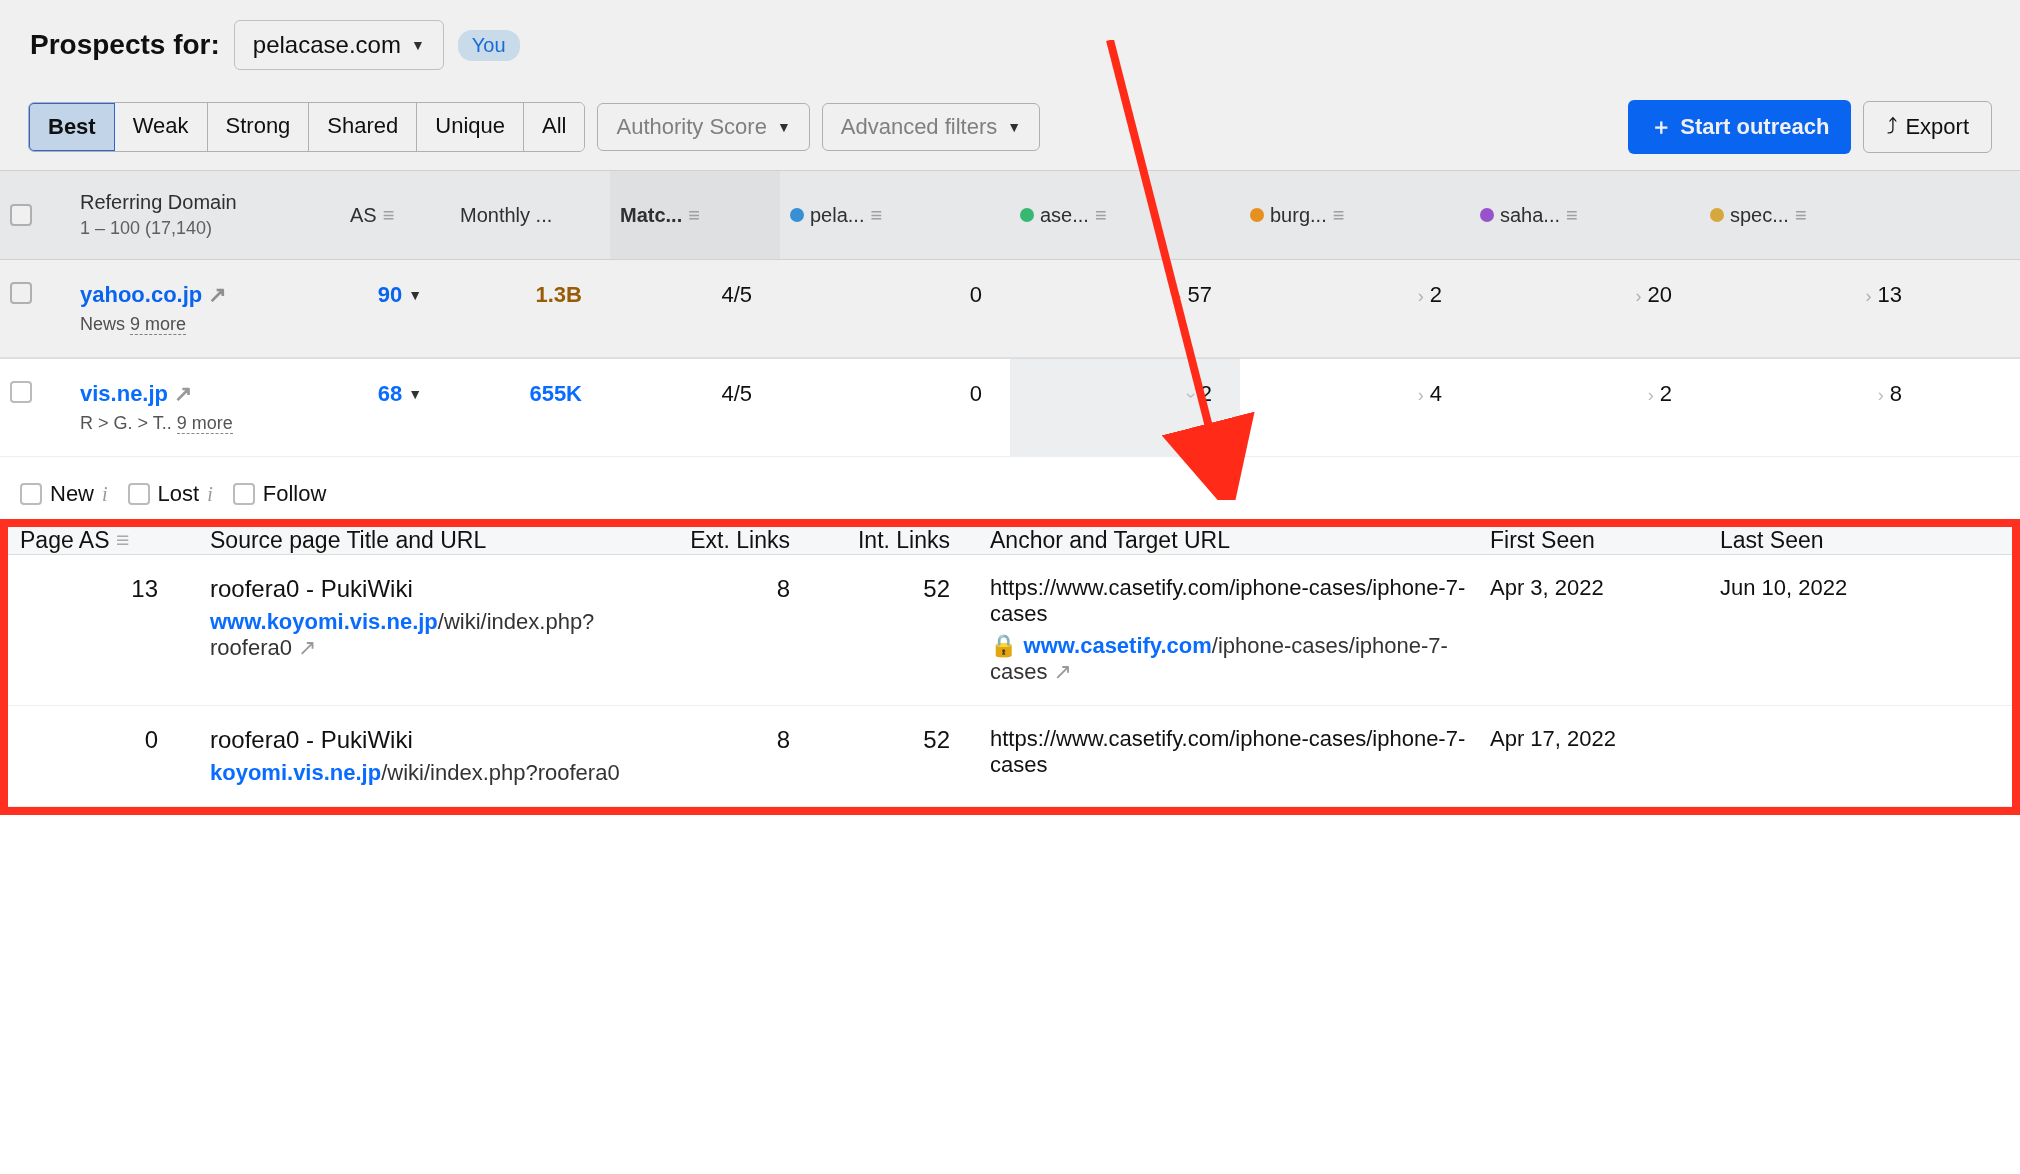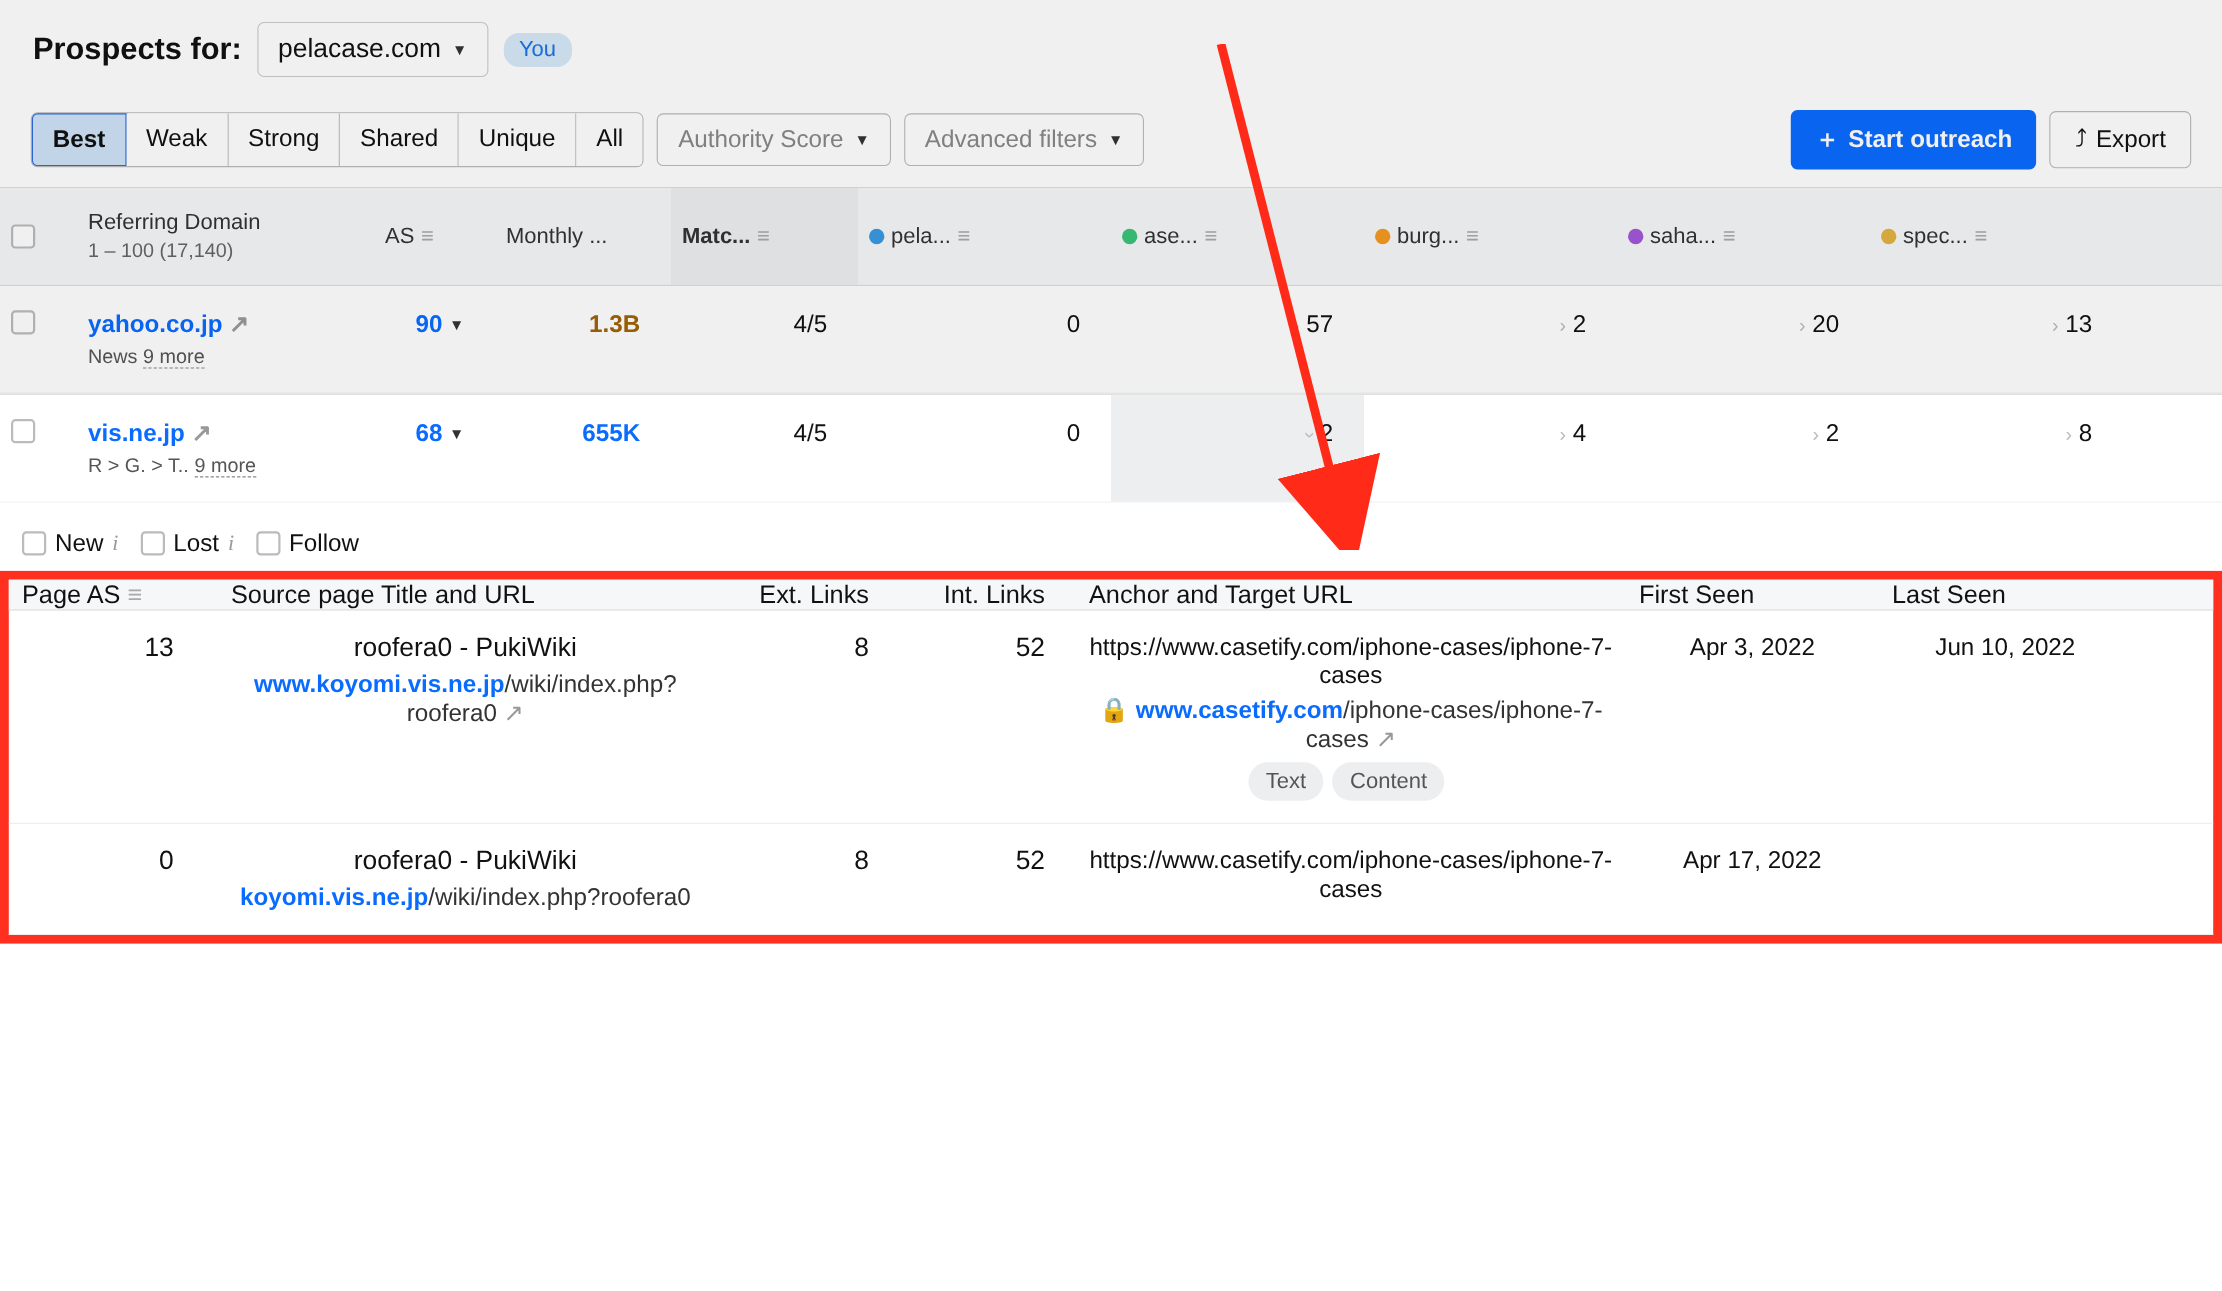--- a/index.html
+++ b/index.html
@@ -38,21 +38,21 @@
 .expanded-cell { background: #eceef0; }
 .detail-section { position: relative; }
 .detail-filters { display: flex; align-items: center; gap: 20px; padding: 24px 20px 12px; }
 .detail-filters label { display: flex; align-items: center; gap: 8px; font-size: 22px; }
 .info-i { color: #999; font-style: italic; font-family: serif; font-size: 20px; }
 .highlight-box { border: 8px solid #ff3020; margin: 0; position: relative; }
 .detail-head { display: grid; grid-template-columns: 190px 450px 170px 160px 500px 230px 230px; background: #f6f7f8; border-bottom: 1px solid #ddd; }
 .dth { padding: 0 12px; font-size: 23px; }
 .dth.num { text-align: right; padding-right: 28px; }
 .detail-row { display: grid; grid-template-columns: 190px 450px 170px 160px 500px 230px 230px; border-bottom: 1px solid #eee; }
-.dtd { padding: 20px 12px; font-size: 22px; text-align: center; }
+.dtd { padding: 20px 12px; font-size: 22px; }
 .dtd.num { text-align: right; padding-right: 28px; font-size: 24px; }
 .dtd .title { font-weight: 400; margin-bottom: 6px; font-size: 24px; }
 .url-link { color: #0a6cff; font-weight: 700; }
 .url-tail { color: #333; font-weight: 400; }
 .ext-icon { color: #999; }
 .lock { color: #999; }
 .tag-pill { display: inline-block; background: #eceef0; border-radius: 18px; padding: 6px 16px; font-size: 20px; color: #555; margin-right: 8px; margin-top: 8px; }
 .chev-down { font-size: 14px; color: #333; }
 .page-as { text-align: right; padding-right: 40px; font-size: 24px; padding-top: 20px; }
 .arrow-overlay { position: absolute; top: 40px; left: 1070px; z-index: 5; pointer-events: none; }
@@ -243,21 +243,20 @@
       <div class="dtd page-as">13</div>
       <div class="dtd">
         <div class="title">roofera0 - PukiWiki</div>
         <div><span class="url-link">www.koyomi.vis.ne.jp</span><span class="url-tail">/wiki/index.php?roofera0</span> <span class="ext-icon">↗</span></div>
       </div>
       <div class="dtd num">8</div>
       <div class="dtd num">52</div>
       <div class="dtd">
         <div>https://www.casetify.com/iphone-cases/iphone-7-cases</div>
         <div style="margin-top:6px"><span class="lock">🔒</span> <span class="url-link">www.casetify.com</span><span class="url-tail">/iphone-cases/iphone-7-cases</span> <span class="ext-icon">↗</span></div>
-        <div><span class="tag-pill">Text</span><span class="tag-pill">Content</span></div>
       </div>
       <div class="dtd">Apr 3, 2022</div>
       <div class="dtd">Jun 10, 2022</div>
     </div>
 
     <div class="detail-row">
       <div class="dtd page-as">0</div>
       <div class="dtd">
         <div class="title">roofera0 - PukiWiki</div>
         <div><span class="url-link">koyomi.vis.ne.jp</span><span class="url-tail">/wiki/index.php?roofera0</span></div>

